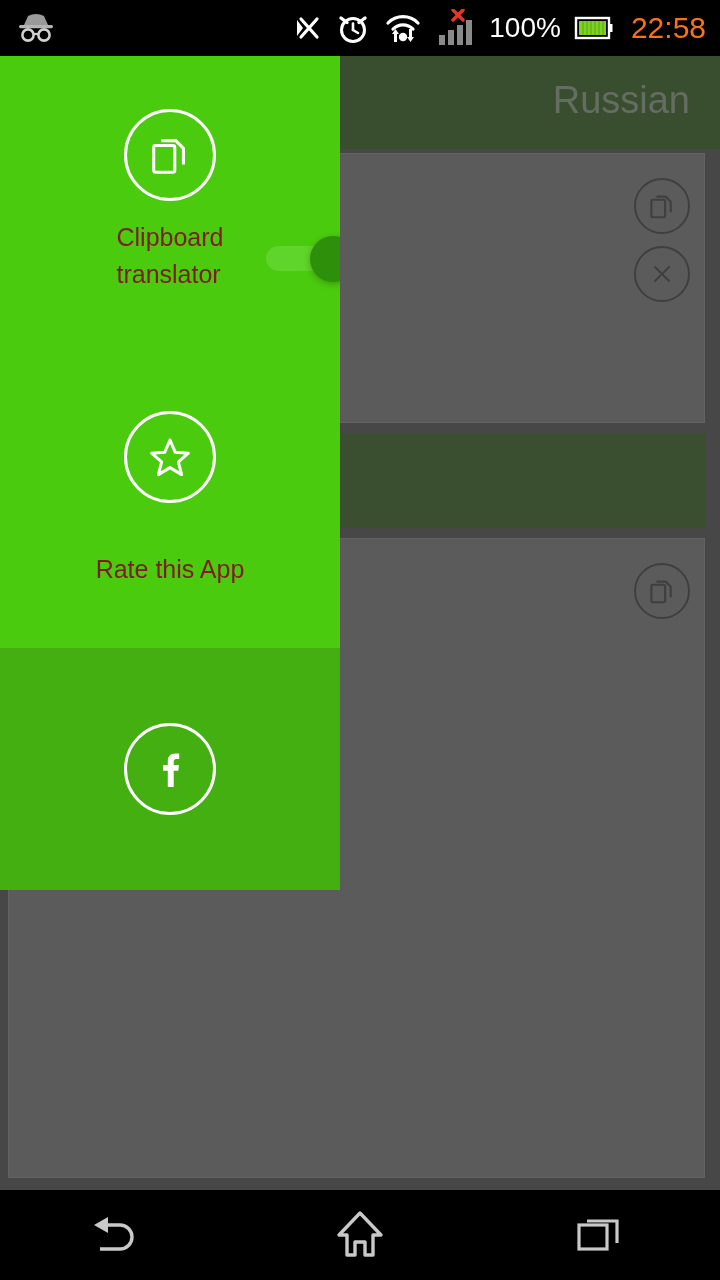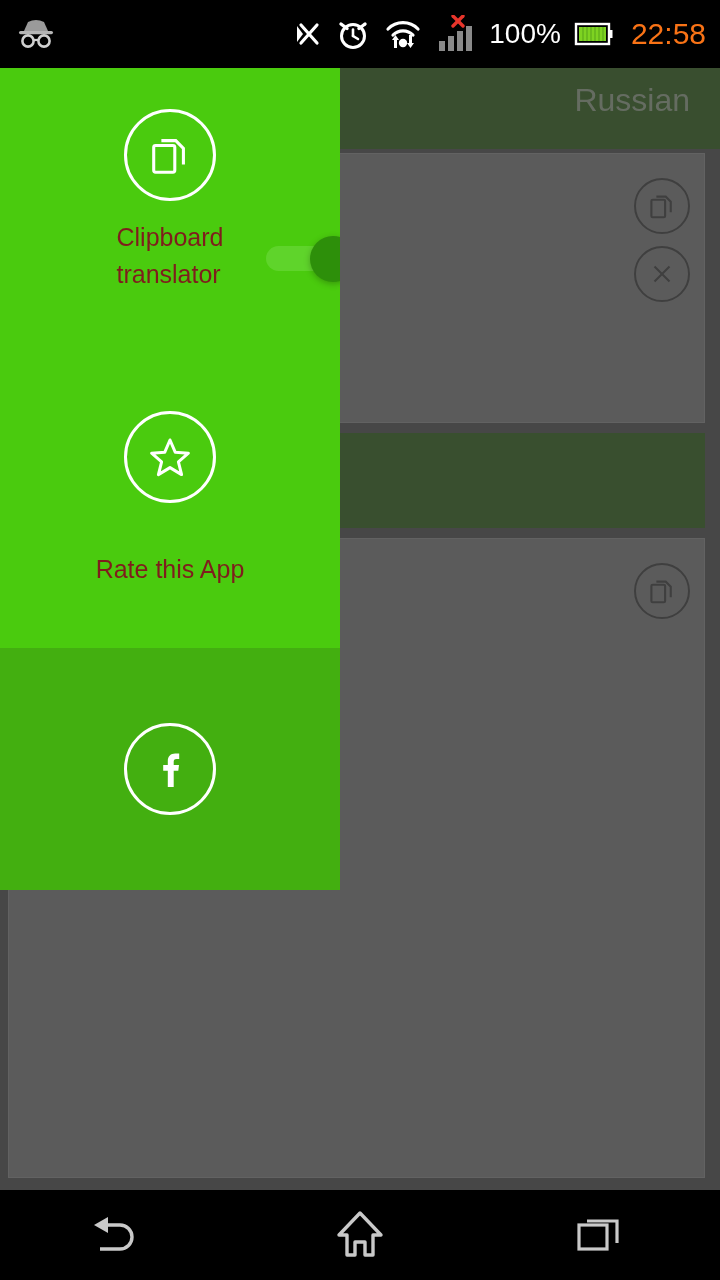--- a/index.html
+++ b/index.html
@@ -6,21 +6,21 @@
   html, body {
     width:720px; height:1280px;
     background:#000;
     font-family:"Liberation Sans", sans-serif;
     overflow:hidden;
   }
   #screen { position:relative; width:720px; height:1280px; background:#000; }
 
   
   #status-bar {
-    position:absolute; left:0; top:0; width:720px; height:68px;
+    position:absolute; left:0; top:0; width:720px; height:56px;
     background:#000; display:flex; align-items:center;
     padding:0 14px 0 14px;
   }
   #status-left { display:flex; align-items:center; }
   #status-right { margin-left:auto; display:flex; align-items:center; gap:13px; }
   .sb-icon { display:flex; align-items:center; justify-content:center; }
   #battery-pct {
     color:#fff; font-size:28px; letter-spacing:0px; line-height:1;
     font-family:"Liberation Sans", sans-serif;
   }
@@ -32,21 +32,21 @@
   
   #app-content { position:absolute; left:0; top:52px; width:720px; height:1138px; background:#3b3b3b; }
 
   #lang-header {
     position:absolute; left:0; top:0; width:720px; height:97px;
     background:#1c4d05;
     display:flex; align-items:center; padding:0 30px;
   }
   #swap-chevron { color:#6f8a61; font-size:46px; line-height:1; font-weight:300; margin-left:48px; }
   #lang-target {
-    margin-left:auto; color:#7f8f78; font-size:32px;
+    margin-left:auto; color:#7f8f78; font-size:38px;
     font-family:"Liberation Sans", sans-serif;
   }
 
   .panel {
     position:absolute; left:8px; width:697px;
     background:#6a6a6a; border:1px solid #7a7a7a;
   }
   #source-panel { top:101px; height:270px; }
   #result-panel { top:486px; height:640px; }
 

